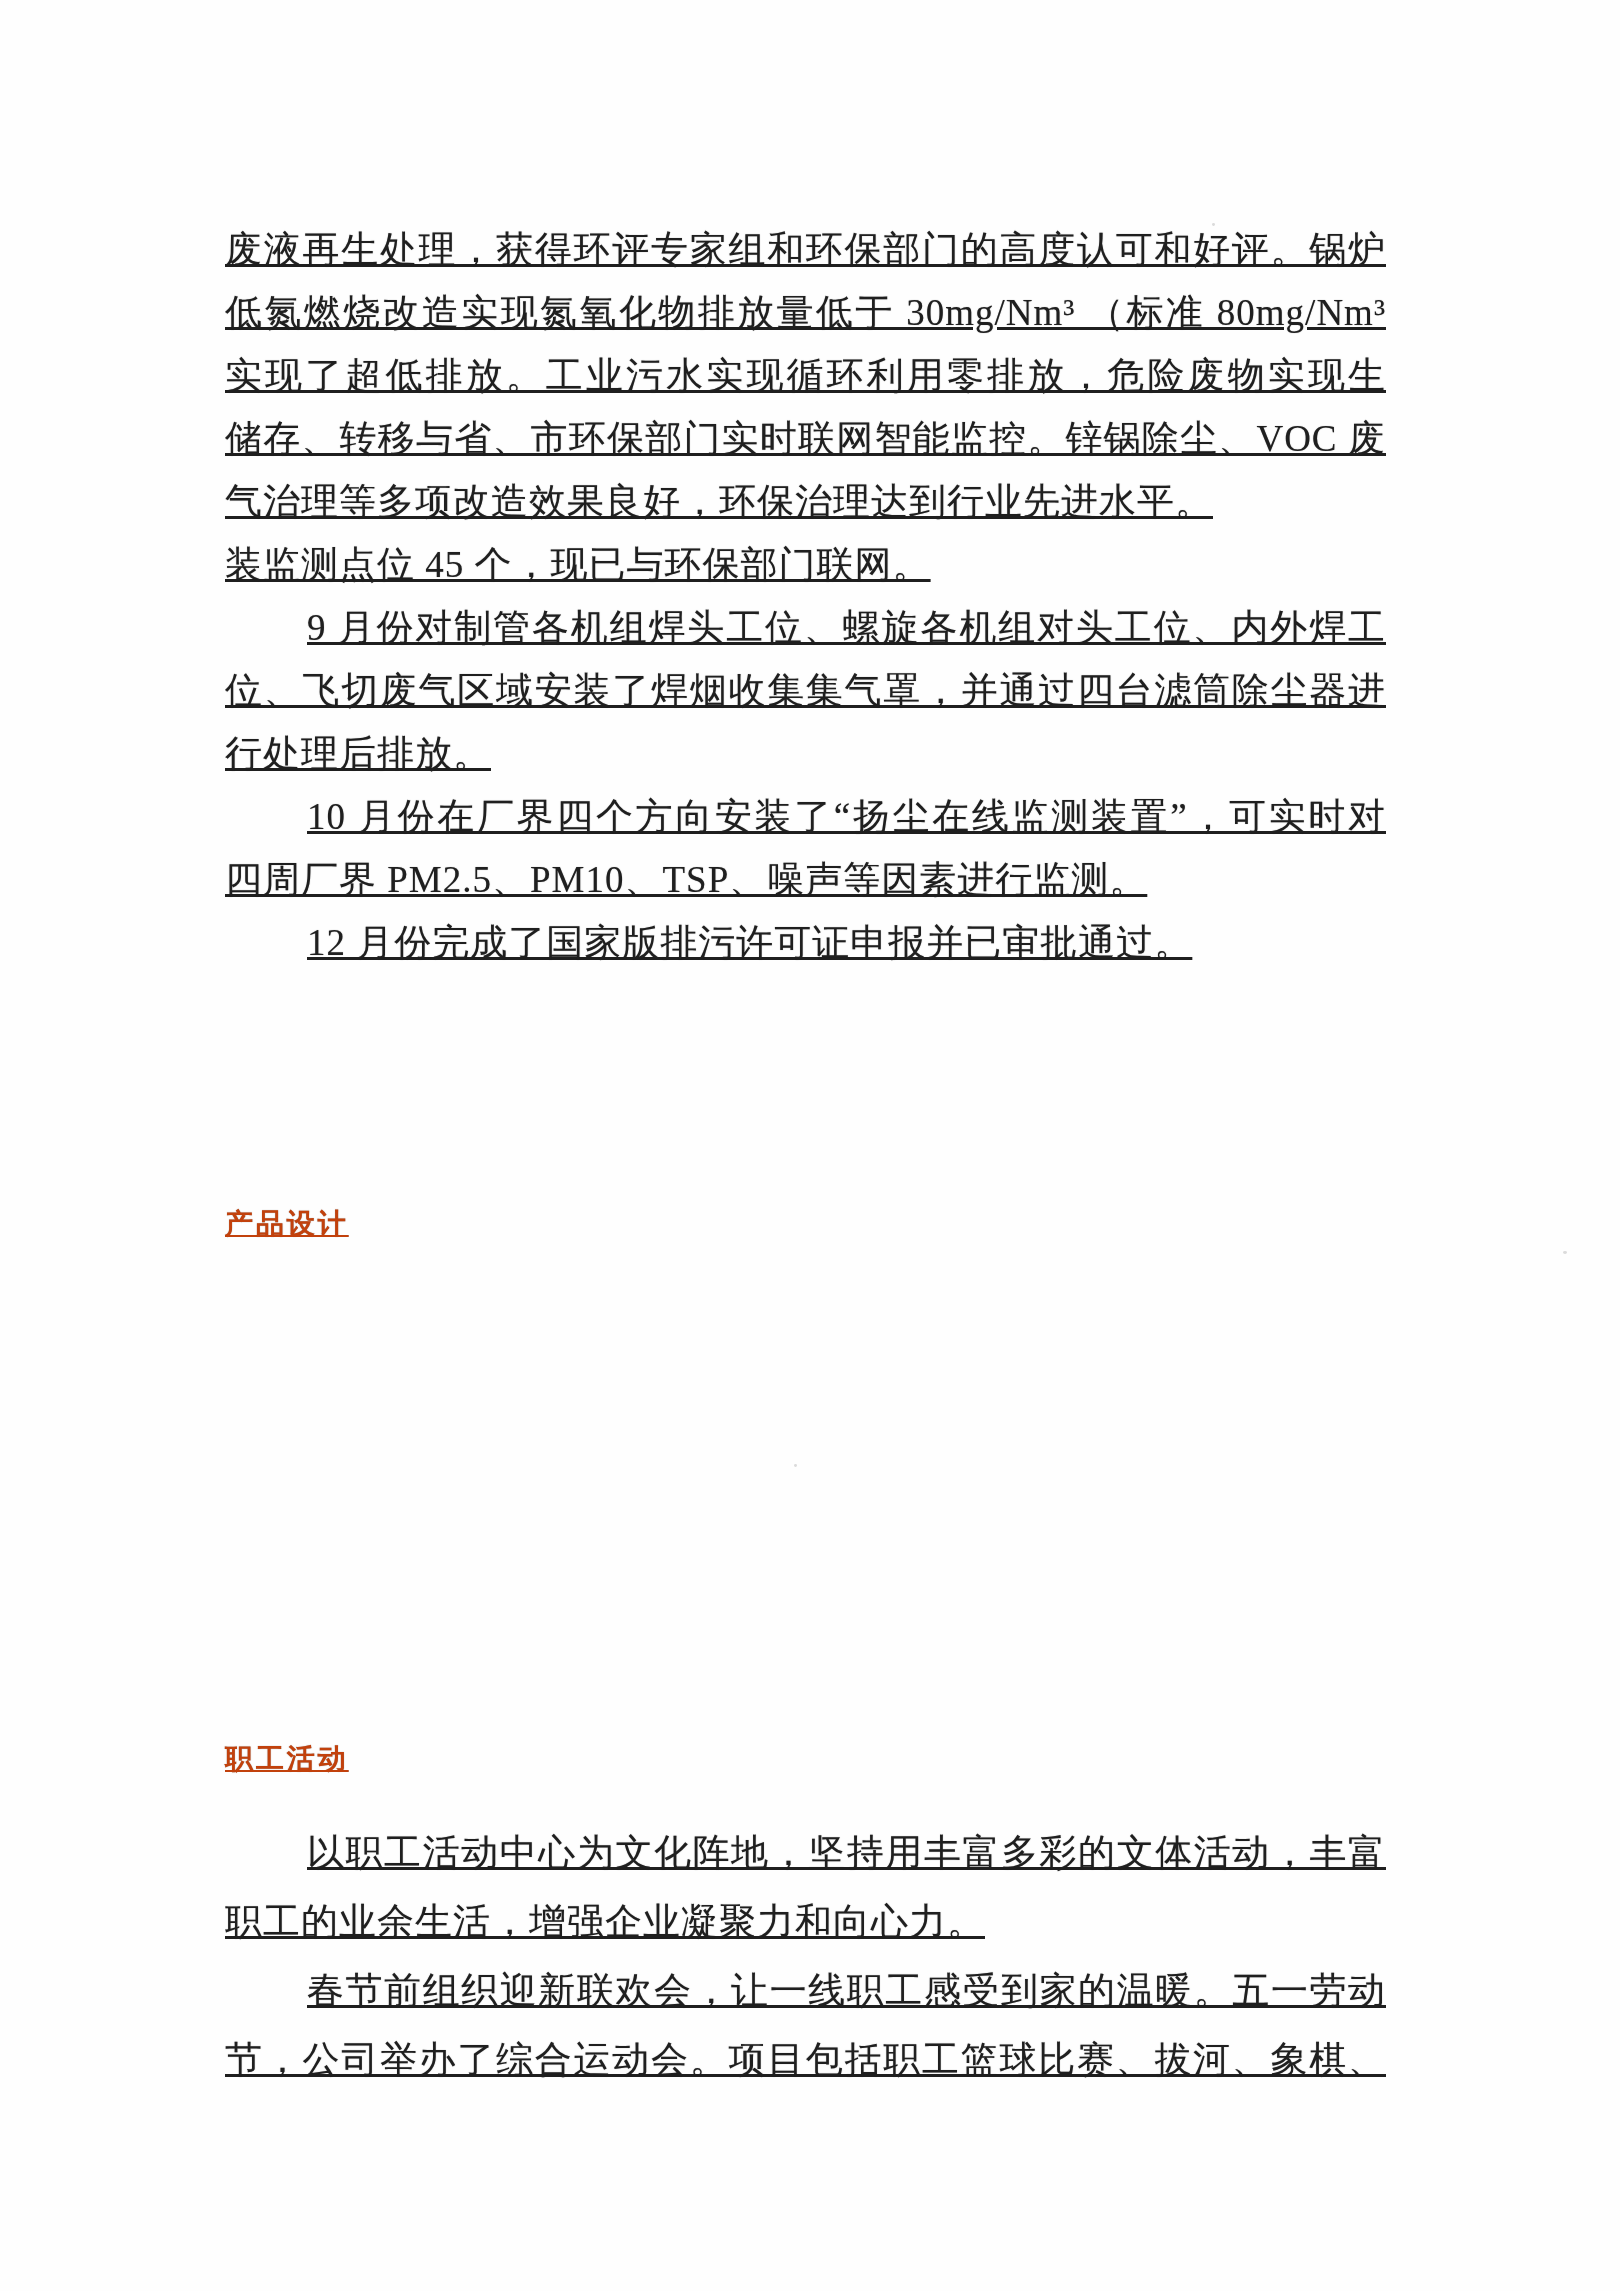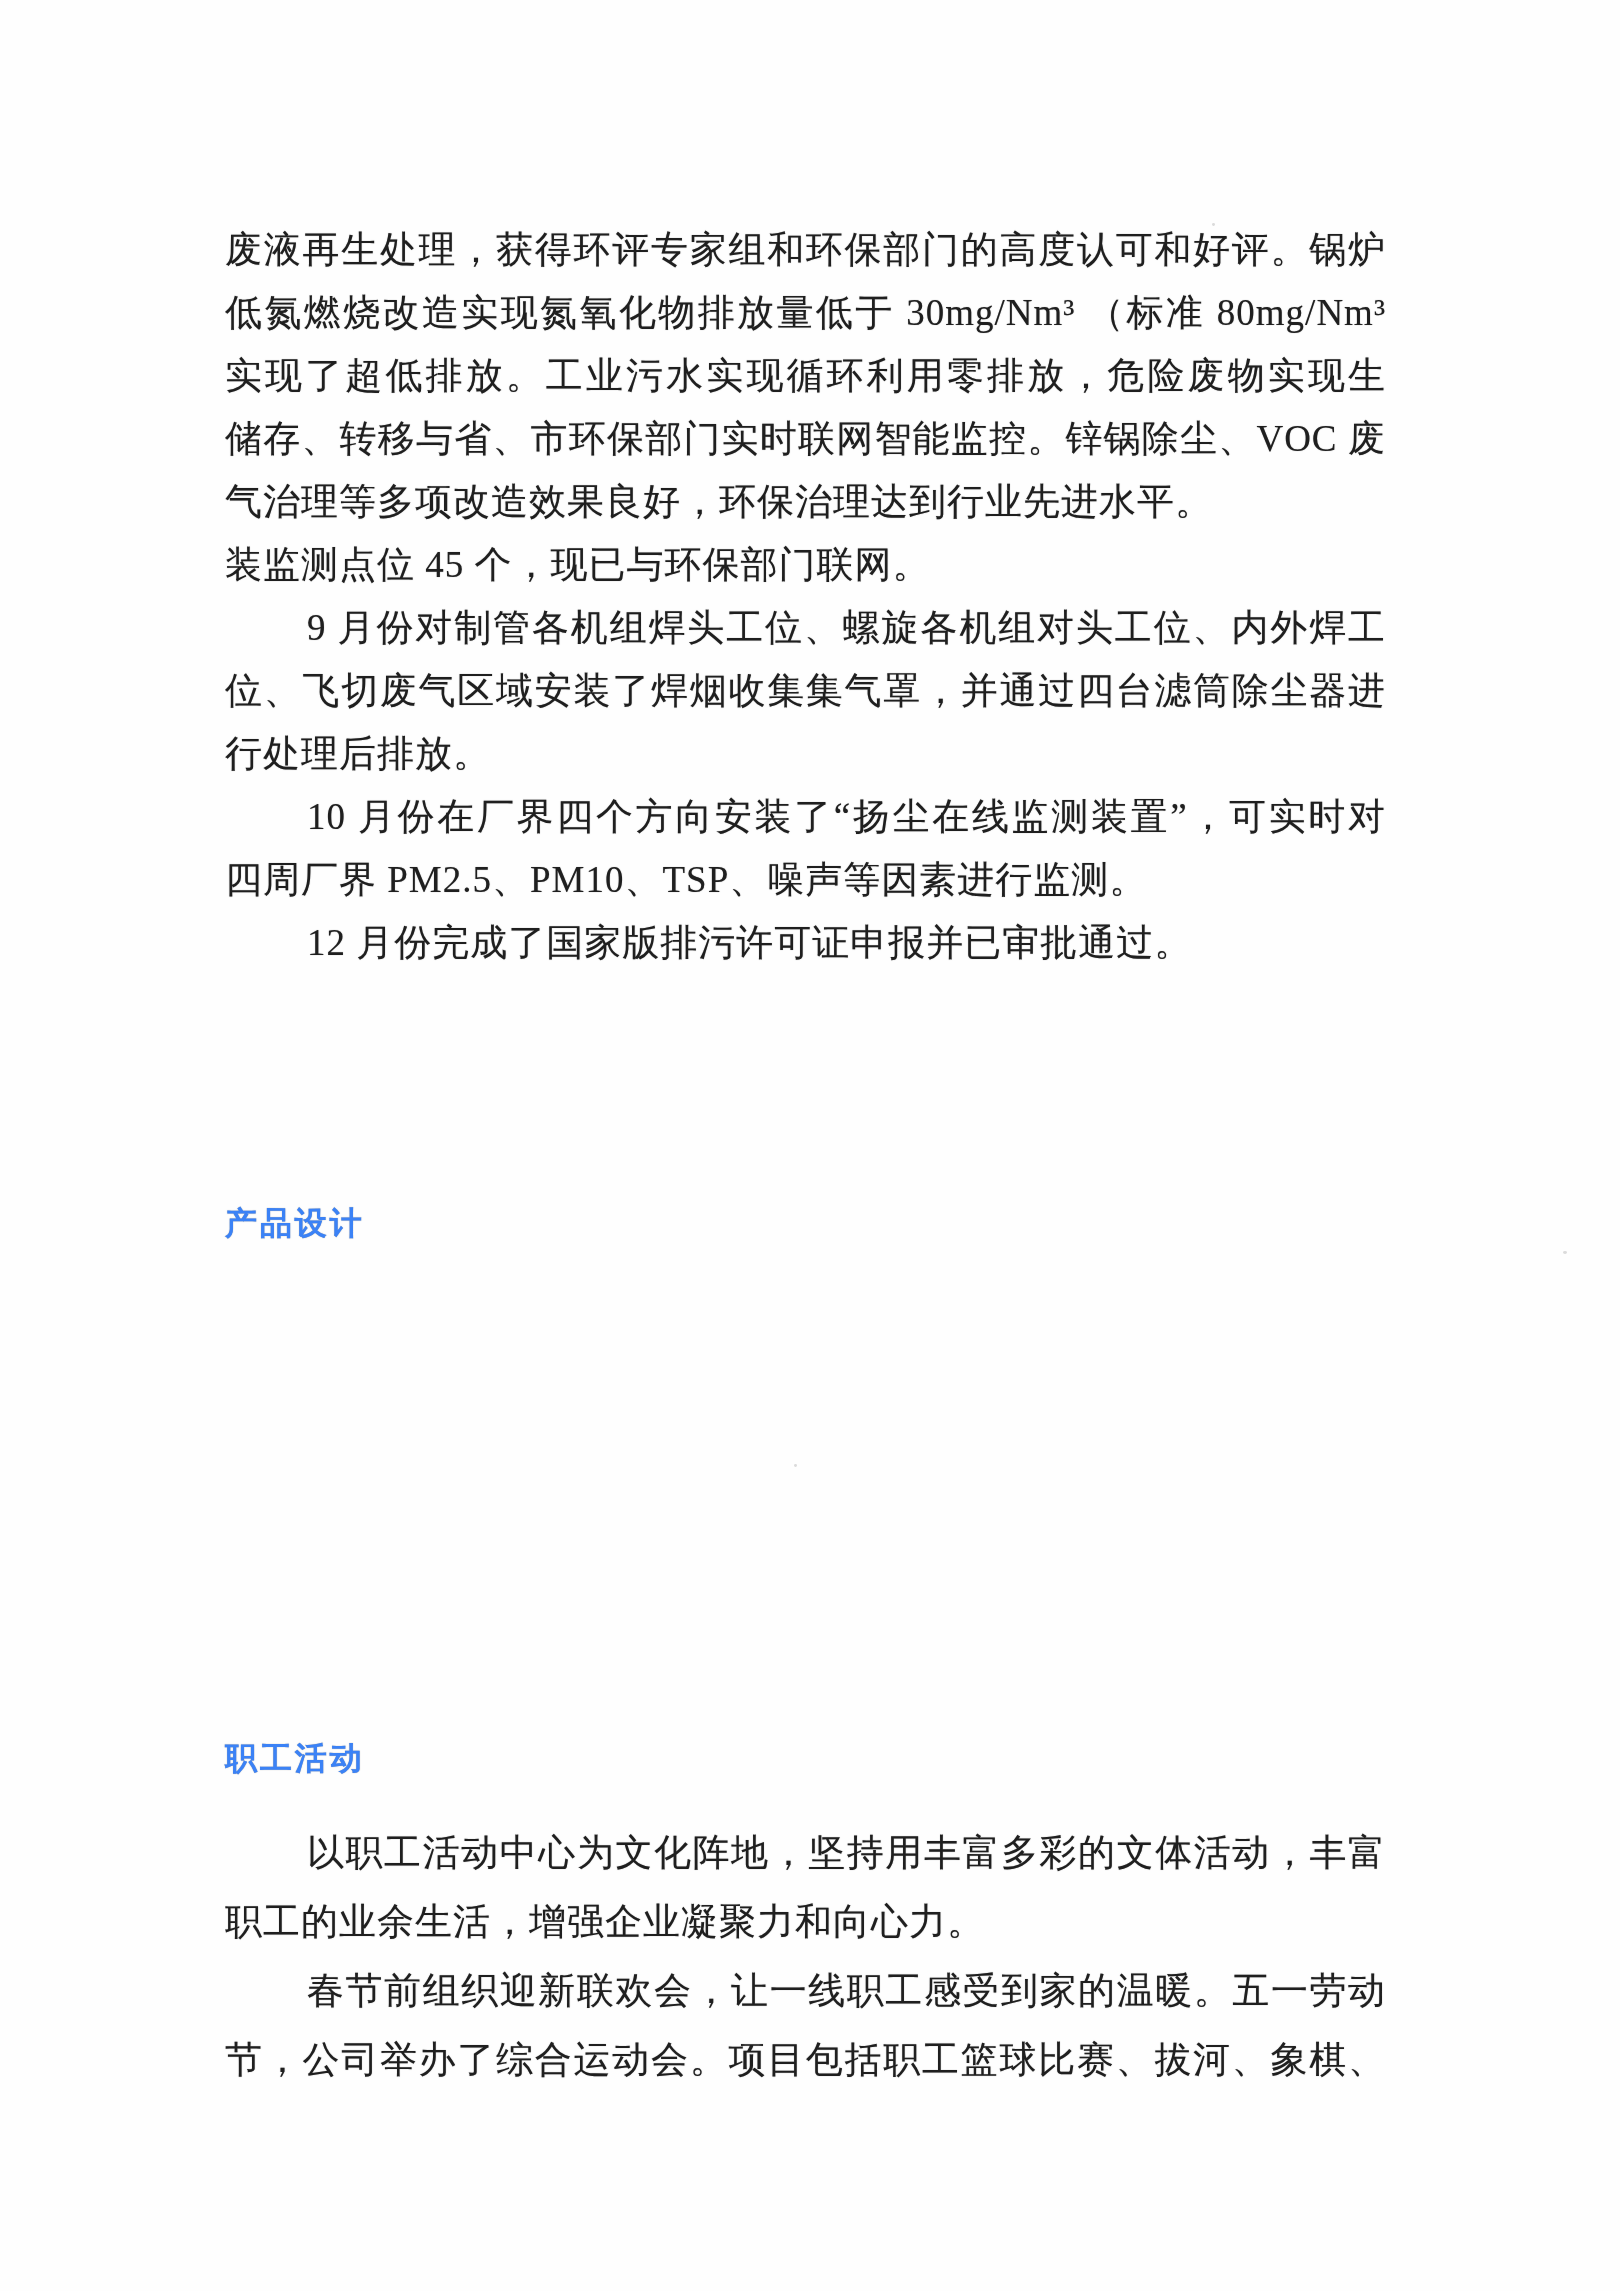--- a/index.html
+++ b/index.html
@@ -13,20 +13,21 @@
     height: 2292px;
     margin: 0 auto;
     background: #fefefe;
     overflow: hidden;
     font-family: "Liberation Serif", "DejaVu Serif", serif;
     color: #1f1f1f;
   }
   
   .page .line, .page .heading {
     text-shadow: 0 0 1px rgba(70,70,70,0.55);
+    text-decoration: underline;
   }
   .textblock {
     position: absolute;
     left: 225px;
     width: 1161px;
   }
   .sec-top    { top: 218px;  }
   .sec-design { top: 1271px; }
   .sec-staff  { top: 1818px; }
 
@@ -41,26 +42,26 @@
   .sec-top .line    { height: 63px; line-height: 63px; }
   .sec-design .line { height: 69px; line-height: 69px; }
   .sec-staff .line  { height: 69px; line-height: 69px; }
 
   .line.end    { text-align-last: left; }
   .line.indent { text-indent: 82px; }
 
   .heading {
     position: absolute;
     left: 225px;
-    font-size: 32px;
+    font-size: 28px;
     line-height: 47px;
     font-weight: bold;
     letter-spacing: 2.9px;
     font-family: "Liberation Sans", "DejaVu Sans", sans-serif;
-    color: #3b82f6;
+    color: #c2410c;
   }
   .heading-design { top: 1200px; }
   .heading-staff  { top: 1735px; }
 
   .speck {
     position: absolute;
     background: #9a9a9a;
     border-radius: 50%;
     opacity: 0.35;
   }

